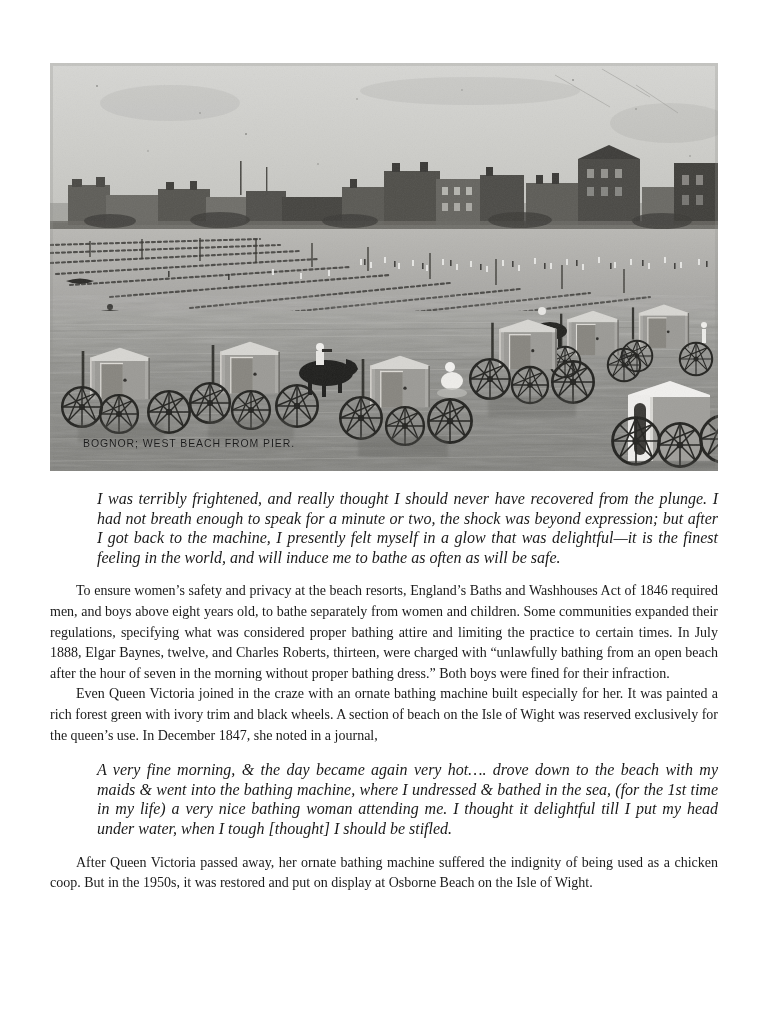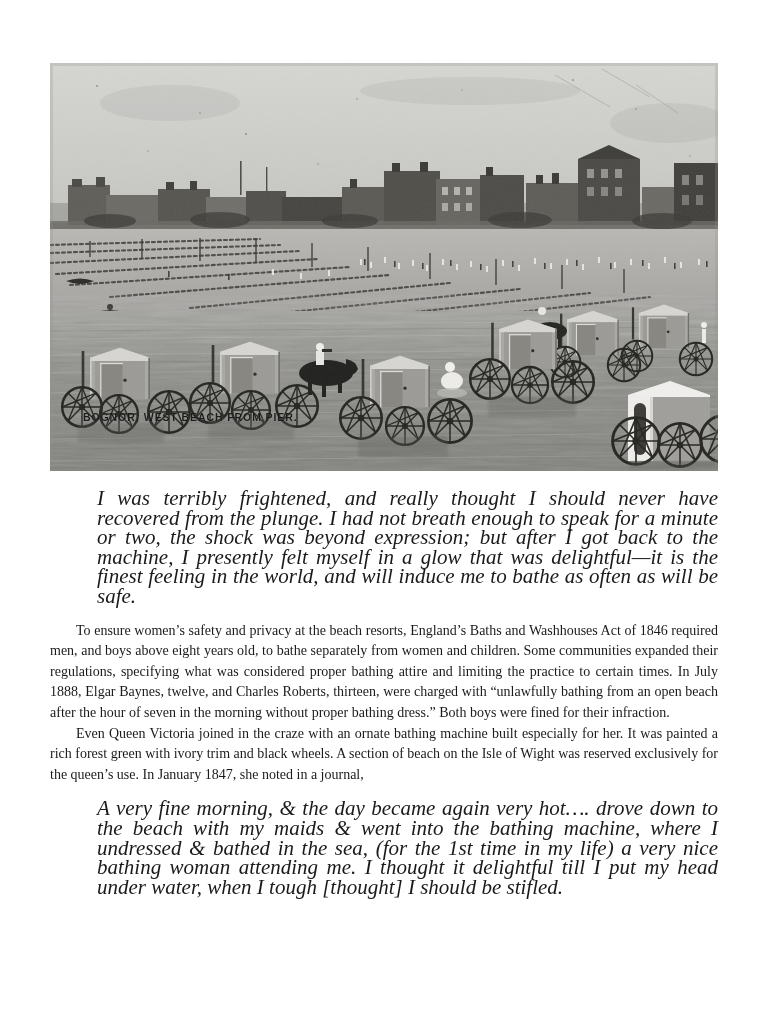--- a/index.html
+++ b/index.html
@@ -31,26 +31,26 @@
     width: 668px;
     height: 408px;
     overflow: hidden;
     background: #8a8a8a;
   }
   .figure svg { display: block; width: 668px; height: 408px; }
 
   .photo-caption-overlay {
     position: absolute;
     left: 33px;
-    bottom: 48px;
+    bottom: 22px;
     font-family: "Liberation Sans", sans-serif;
     font-size: 10.5px;
     letter-spacing: 0.9px;
     color: #1b1b1b;
-    font-weight: 700;
+    font-weight: 400;
     text-shadow: 0 0 1px rgba(255,255,255,0.25);
     white-space: nowrap;
   }
 
   
   .text-body {
     position: absolute;
     left: 50px;
     top: 489px;
     width: 668px;
@@ -67,21 +67,21 @@
     text-indent: 26px;
   }
   .blockquote {
     margin: 0 0 0 47px;
     width: 621px;
     font-style: italic;
     font-size: 15.3px;
     line-height: 19.6px;
     text-align: justify;
   }
-  .blockquote p { font-size: 21px; line-height: 19.6px; text-indent: 0; }
+  .blockquote p { font-size: 16px; line-height: 19.6px; text-indent: 0; }
   .gap-md { height: 14px; }
 </style>
 </head>
 <body>
 
 <div class="page">
 
   <div class="figure">
     <svg viewBox="0 0 668 408" preserveAspectRatio="none">
       <defs>
@@ -447,25 +447,26 @@
   <div class="text-body">
 
     <div class="blockquote">
       <p>I was terribly frightened, and really thought I should never have recovered from the plunge. I had not breath enough to speak for a minute or two, the shock was beyond expression; but after I got back to the machine, I presently felt myself in a glow that was delightful—it is the finest feeling in the world, and will induce me to bathe as often as will be safe.</p>
     </div>
 
     <div class="gap-md"></div>
 
     <p class="body-para">To ensure women’s safety and privacy at the beach resorts, England’s Baths and Washhouses Act of 1846 required men, and boys above eight years old, to bathe separately from women and children. Some communities expanded their regulations, specifying what was considered proper bathing attire and limiting the practice to certain times. In July 1888, Elgar Baynes, twelve, and Charles Roberts, thirteen, were charged with “unlawfully bathing from an open beach after the hour of seven in the morning without proper bathing dress.” Both boys were fined for their infraction.</p>
 
-    <p class="body-para">Even Queen Victoria joined in the craze with an ornate bathing machine built especially for her. It was painted a rich forest green with ivory trim and black wheels. A section of beach on the Isle of Wight was reserved exclusively for the queen’s use. In January 1847, she noted in a journal,</p>
+    <p class="body-para">Even Queen Victoria joined in the craze with an ornate bathing machine built especially for her. It was painted a rich forest green with ivory trim and black wheels. A section of beach on the Isle of Wight was reserved exclusively for the queen’s use. In December 1847, she noted in a journal,</p>
 
     <div class="gap-md"></div>
 
     <div class="blockquote">
       <p>A very fine morning, &amp; the day became again very hot…. drove down to the beach with my maids &amp; went into the bathing machine, where I undressed &amp; bathed in the sea, (for the 1st time in my life) a very nice bathing woman attending me. I thought it delightful till I put my head under water, when I tough [thought] I should be stifled.</p>
     </div>
 
     <div class="gap-md"></div>
 
+    <p class="body-para">After Queen Victoria passed away, her ornate bathing machine suffered the indignity of being used as a chicken coop. But in the 1950s, it was restored and put on display at Osborne Beach on the Isle of Wight.</p>
   </div>
 
 </div>
 
 </body></html>

